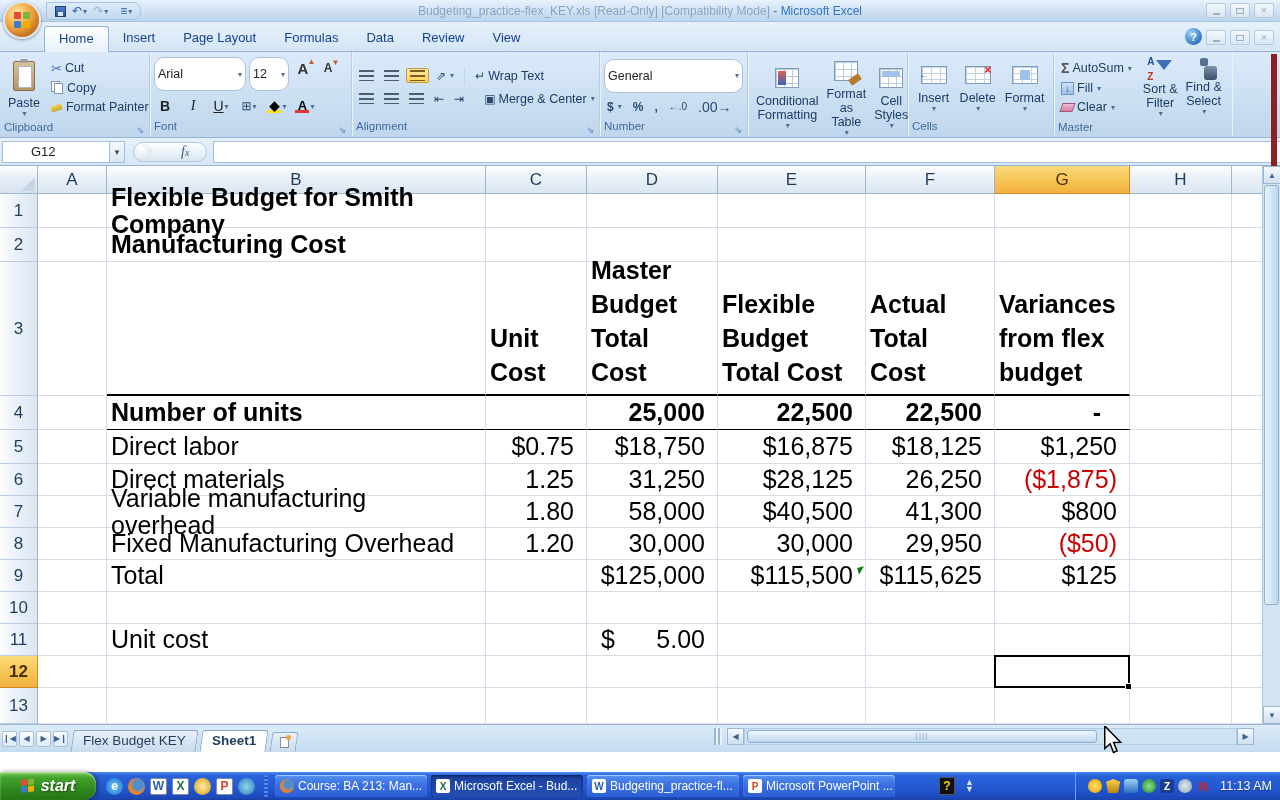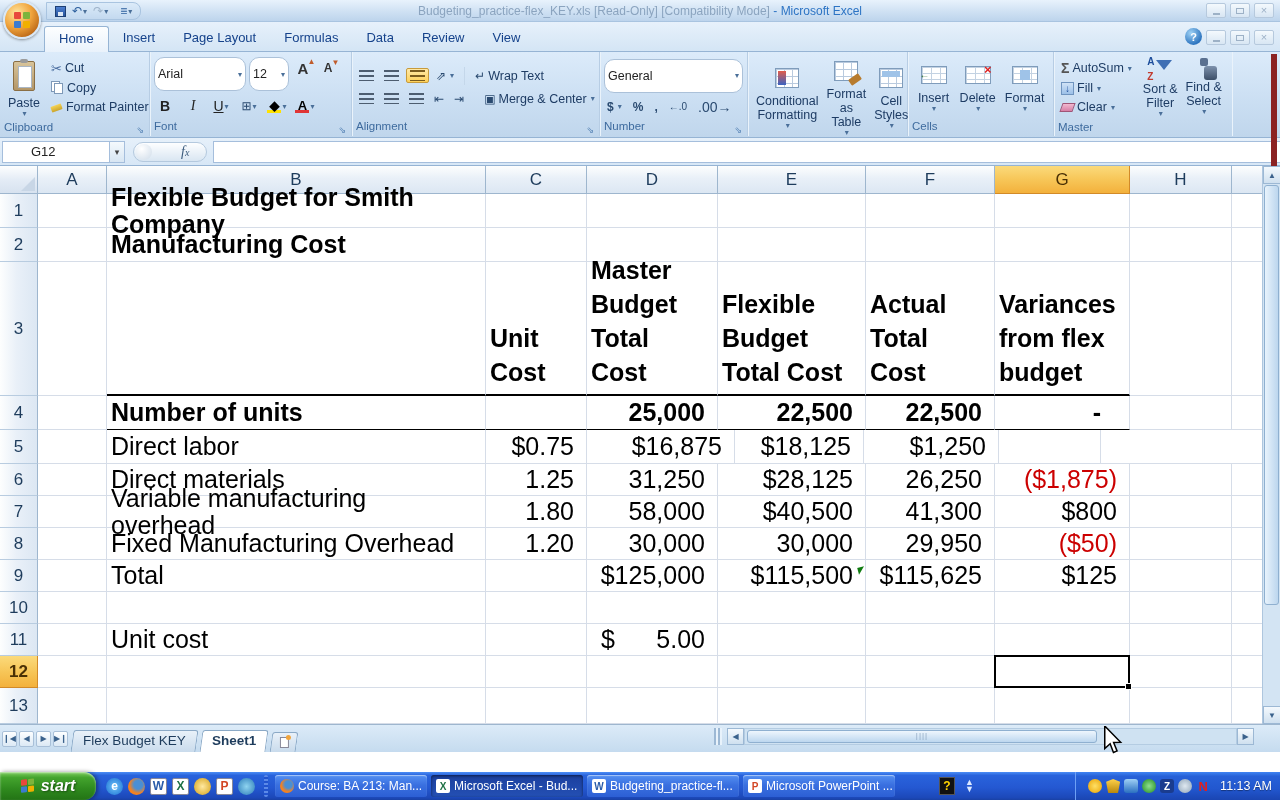--- a/index.html
+++ b/index.html
@@ -610,20 +610,23 @@
           <div class="cell" style="width: 102px;"></div>
           <div class="filler"></div>
         </div>
         <div class="row" style="height: 34px;">
           <div class="rhead">5</div>
           <div class="cell" style="width: 69px;"></div>
           <div class="cell has" style="width: 379px;"><span>Direct labor</span></div>
           <div class="cell has r" style="width: 101px;">
             <span>$0.75</span>
           </div>
+          <div class="cell has r" style="width: 131px;">
+            <span>$18,750</span>
+          </div>
           <div class="cell has r" style="width: 148px;">
             <span>$16,875</span>
           </div>
           <div class="cell has r" style="width: 129px;">
             <span>$18,125</span>
           </div>
           <div class="cell has r" style="width: 135px;">
             <span>$1,250</span>
           </div>
           <div class="cell" style="width: 102px;"></div>

